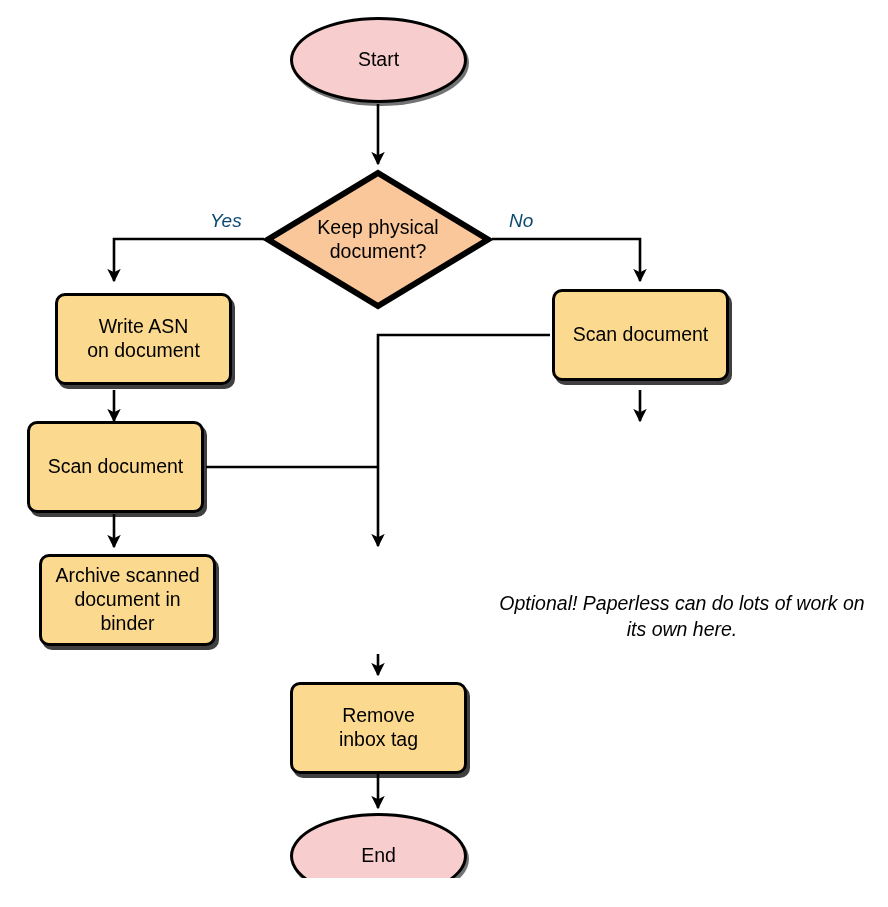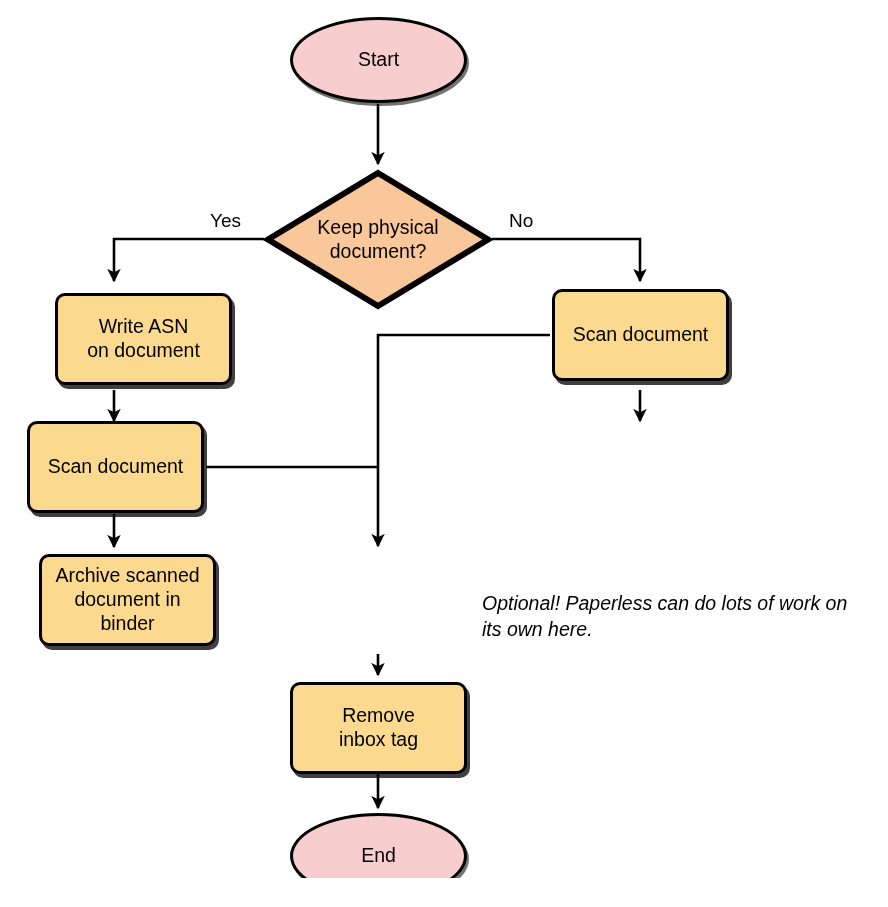--- a/index.html
+++ b/index.html
@@ -61,23 +61,24 @@
     width: 100%;
     height: 100%;
   }
   .decision .diamond-label {
     position: relative;
     z-index: 1;
   }
   .edge-label {
     position: absolute;
     font-size: 19px;
-    color: #000000;
+    color: #0c4a6e;
     z-index: 3;
     background: transparent;
+    font-style: italic;
   }
   .note {
     position: absolute;
     font-size: 19.5px;
     font-style: italic;
     line-height: 1.35;
     color: #000000;
     white-space: pre-line;
     z-index: 3;
   }
@@ -156,16 +157,16 @@
 
   <div class="node process" style="left:290px; top:682px; width:177px; height:92px;">
     <span>Remove
 inbox tag</span>
   </div>
 
   <div class="node terminator" style="left:290px; top:813px; width:177px; height:86px;">
     <span>End</span>
   </div>
 
-  <div class="note" style="left:482px; top:590px; width:400px;">Optional! Paperless can do lots of work on
+  <div class="note" style="left:482px; top:590px; width:400px;text-align:center;">Optional! Paperless can do lots of work on
 its own here.</div>
 
 </div>
 
 </body></html>

